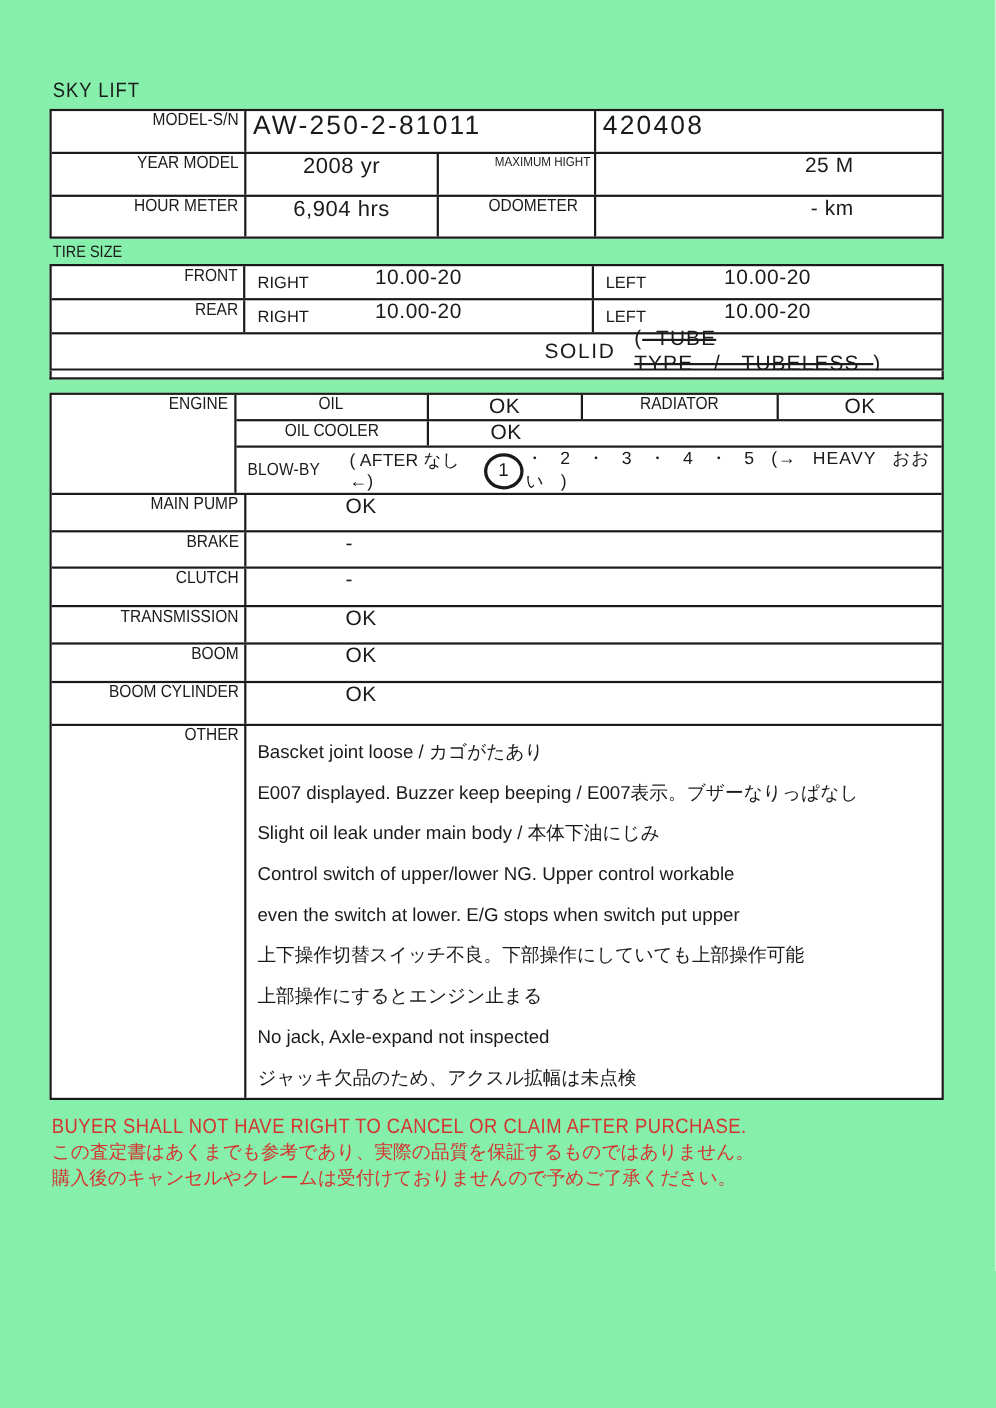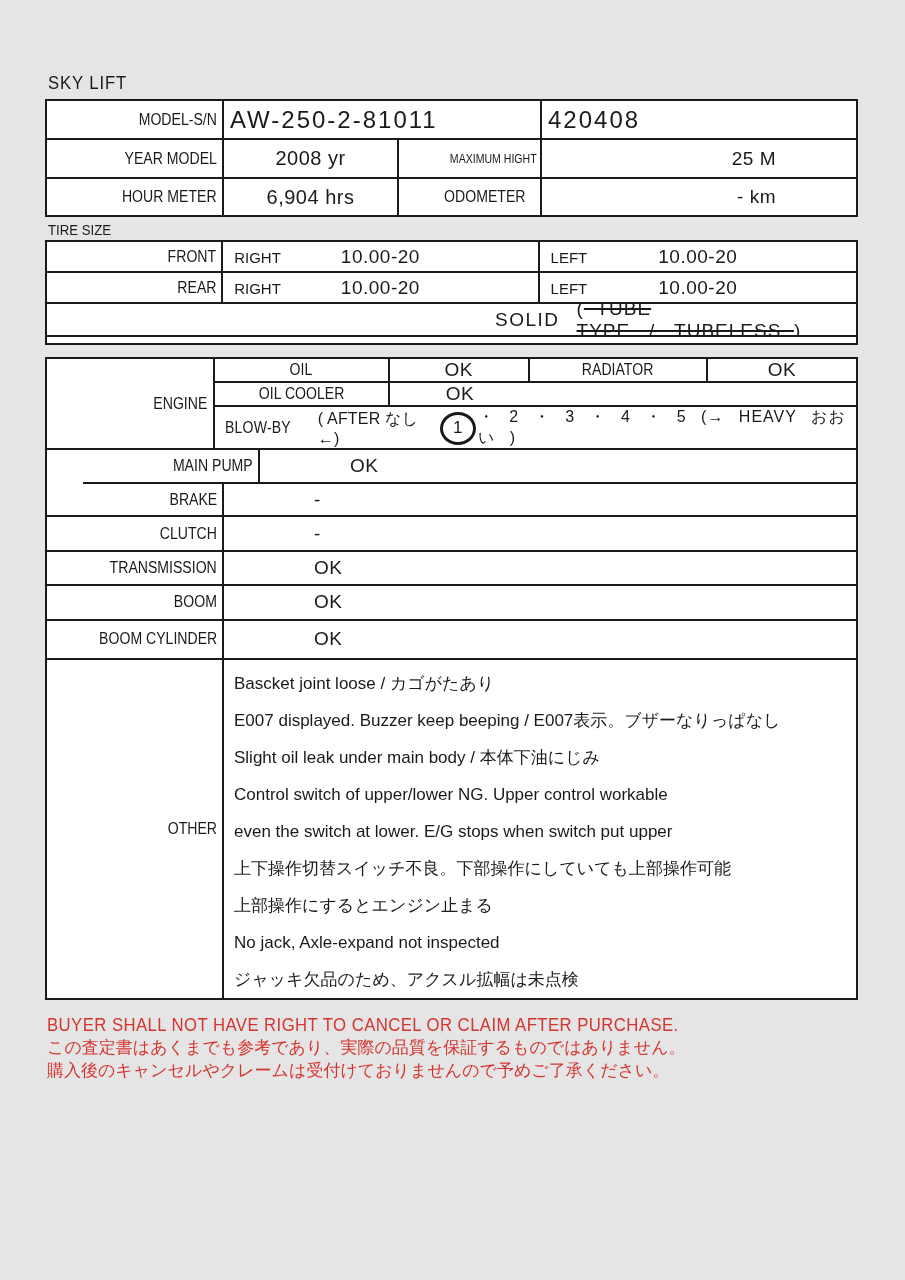--- a/index.html
+++ b/index.html
@@ -1,36 +1,36 @@
 <!DOCTYPE html>
 <html><head>
 <meta charset="utf-8">
 <style>
   html,body { margin:0; padding:0; background:#ffffff; }
   .page {
-    position:relative; width:905px; height:1280px; background:#e5e5e5;
+    position:relative; width:905px; height:1280px; background:#86efac;
     font-family:"Liberation Sans","DejaVu Sans",sans-serif; color:#1a1a1a;
     overflow:hidden;
   }
   .title {
     position:absolute; left:48px; top:72px; font-size:19px; letter-spacing:1px;
   }
   .cx { display:inline-block; transform:scaleX(.88); white-space:nowrap; }
   .ox-r { transform-origin:100% 50%; }
   .ox-l { transform-origin:0 50%; }
   .ox-c { transform-origin:50% 50%; }
 
   .tbl {
     position:absolute; left:45px; width:813px; box-sizing:border-box;
     border:2px solid #1a1a1a; background:#fff;
   }
   .row { display:flex; box-sizing:border-box; border-bottom:2px solid #1a1a1a; }
   .row:last-child { border-bottom:none; }
   .cell {
-    display:flex; align-items:center; box-sizing:border-box;
+    display:flex; align-items:flex-start; box-sizing:border-box;
     border-right:2px solid #1a1a1a; overflow:visible; white-space:nowrap;
   }
   .cell.last { border-right:none; }
   .lbl { width:177px; justify-content:flex-end; padding-right:5px; font-size:16px; }
   .center { justify-content:center; }
   .rt { justify-content:flex-end; }
 
   .big { font-size:24px; letter-spacing:2px; padding-left:6px; }
   .val20 { font-size:20px; letter-spacing:.5px; }
   .val19 { font-size:19px; letter-spacing:.5px; }
@@ -201,21 +201,21 @@
             <span class="bb-scale-left">( AFTER なし ←)</span>
             <span class="circle-1">
                 <span>1</span>
               </span>
             <span class="bb-rest">・ 2 ・ 3 ・ 4 ・ 5 (→ HEAVY おおい )</span>
           </div>
         </div>
       </div>
     </div>
 
-    <div class="row" style="height:35px;margin-left:36px;">
+    <div class="row" style="height:35px;">
       <div class="cell lbl">
           <span class="cx ox-r">MAIN PUMP</span>
         </div>
       <div class="cell grow check-val last">
           <span>OK</span>
         </div>
     </div>
     <div class="row" style="height:34px;">
       <div class="cell lbl">
           <span class="cx ox-r">BRAKE</span>

